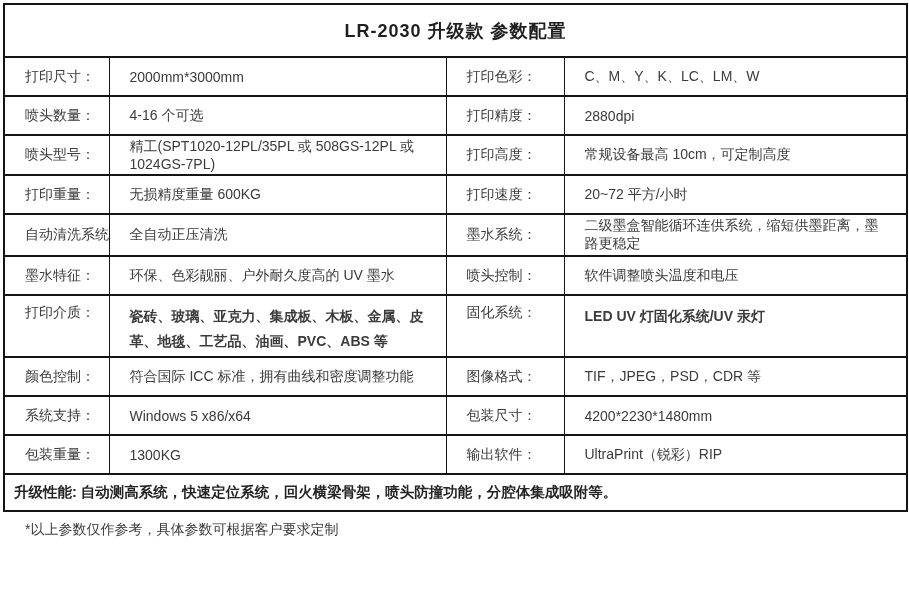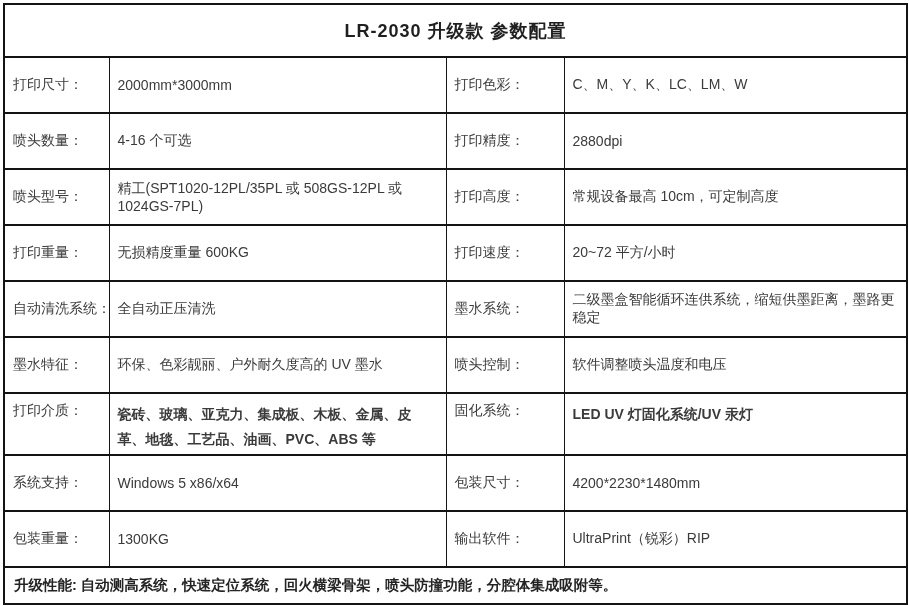--- a/index.html
+++ b/index.html
@@ -22,24 +22,24 @@
     margin: 3px 0 0 3px;
     border: 2px solid #141414;
   }
   table.spec td {
     border: 1px solid #141414;
     border-top-width: 2px;
     border-bottom-width: 2px;
     font-size: 14px;
     color: #3b3b3b;
     vertical-align: middle;
-    padding: 2px 8px;
+    padding: 2px 20px;
     overflow: hidden;
   }
-  tr.std { height: 56px; }
+  tr.std { height: 39px; }
   tr.tall { height: 58px; }
   tr.tall td { vertical-align: top; padding-top: 8px; }
   tr.tall td.value { line-height: 25px; font-weight: bold; }
   td.label { padding-left: 9px; white-space: nowrap; }
   td.value { padding-left: 13px; margin-top: 39px; }
   tr.title-row { height: 53px; }
   tr.title-row td {
     text-align: center;
     font-weight: bold;
     font-size: 18px;
@@ -112,20 +112,26 @@
     <td class="label">喷头控制：</td>
     <td class="value">软件调整喷头温度和电压</td>
   </tr>
         <tr class="tall">
     <td class="label">打印介质：</td>
     <td class="value">瓷砖、玻璃、亚克力、集成板、木板、金属、皮革、地毯、工艺品、油画、PVC、ABS 等</td>
     <td class="label">固化系统：</td>
     <td class="value">LED UV 灯固化系统/UV 汞灯</td>
   </tr>
         <tr class="std">
+    <td class="label">颜色控制：</td>
+    <td class="value">符合国际 ICC 标准，拥有曲线和密度调整功能</td>
+    <td class="label">图像格式：</td>
+    <td class="value">TIF，JPEG，PSD，CDR 等</td>
+  </tr>
+        <tr class="std">
     <td class="label">系统支持：</td>
     <td class="value">Windows 5 x86/x64</td>
     <td class="label">包装尺寸：</td>
     <td class="value">4200*2230*1480mm</td>
   </tr>
         <tr class="std">
     <td class="label">包装重量：</td>
     <td class="value">1300KG</td>
     <td class="label">输出软件：</td>
     <td class="value">UltraPrint（锐彩）RIP</td>

